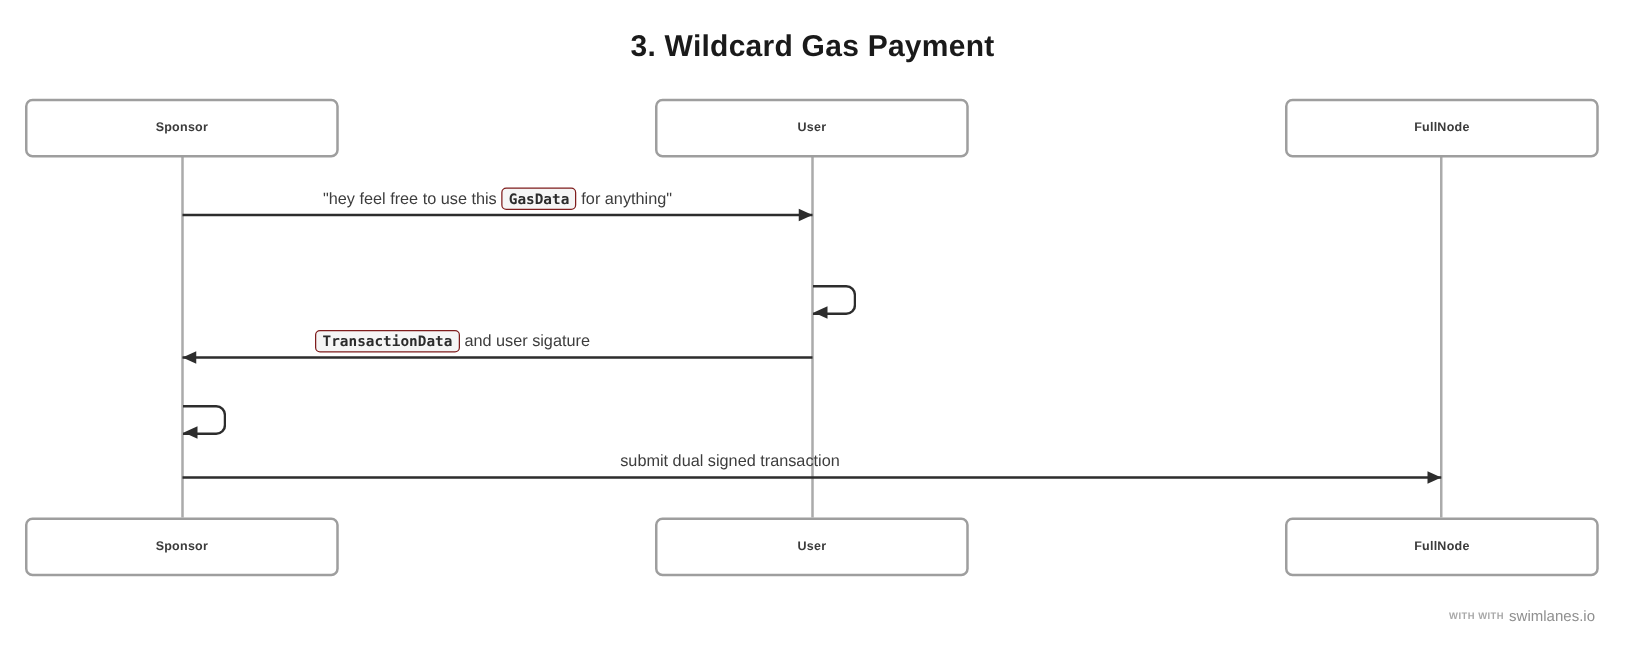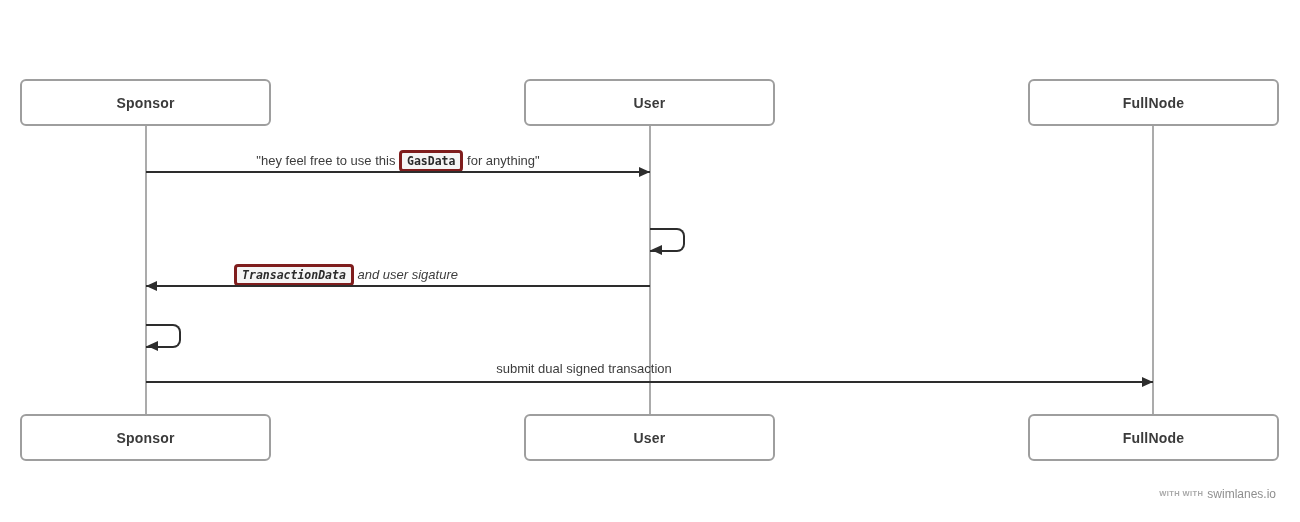--- a/index.html
+++ b/index.html
@@ -28,21 +28,21 @@
     height: 47px;
     background: #ffffff;
     border: 2px solid #9e9e9e;
     border-radius: 6px;
     display: flex;
     align-items: center;
     justify-content: center;
     z-index: 3;
   }
   .actor span {
-    font-size: 14px;
+    font-size: 10px;
     font-weight: bold;
     color: #3b3b3b;
     letter-spacing: 0.2px;
   }
   .actor.top    { top: 79px; }
   .actor.bottom { top: 414px; }
   .lifeline {
     position: absolute;
     top: 125px;
     width: 2px;
@@ -58,21 +58,21 @@
     line-height: 18px;
     z-index: 2;
   }
   .code {
     display: inline-block;
     font-family: "DejaVu Sans Mono", "Liberation Mono", monospace;
     font-size: 11.5px;
     font-weight: bold;
     color: #2b2b2b;
     background: #f5f5f5;
-    border: 3px solid #7f1d1d;
+    border: 1px solid #7f1d1d;
     border-radius: 4px;
     padding: 0 5px;
     line-height: 16px;
     white-space: nowrap;
     vertical-align: baseline;
   }
   .arrow-line {
     position: absolute;
     height: 2px;
     background: #2d2d2d;
@@ -121,20 +121,21 @@
   .watermark .brand {
     font-size: 12px;
     color: #8f8f8f;
   }
 </style>
 </head>
 <body>
 
 <div class="canvas">
 
+  <div class="title">3. Wildcard Gas Payment</div>
 
   <div class="lifeline" style="left:145px;"></div>
   <div class="lifeline" style="left:649px;"></div>
   <div class="lifeline" style="left:1152px;"></div>
 
   <div class="actor top" style="left:20px;">
     <span>Sponsor</span>
   </div>
   <div class="actor top" style="left:524px;">
     <span>User</span>
@@ -145,21 +146,21 @@
 
   <div class="msg-label" style="left:146px;top:150px;width:504px;">
     <span>"hey feel free to use this </span><span class="code">GasData</span><span> for anything"</span>
   </div>
   <div class="arrow-line" style="left:146px;top:171px;width:504px;"></div>
   <div class="head-right" style="left:639px;top:167px;"></div>
 
   <div class="self-loop" style="left:650px;top:228px;"></div>
   <div class="head-left" style="left:651px;top:245px;"></div>
 
-  <div class="msg-label" style="left:138px;top:264px;width:416px;font-style:italic;">
+  <div class="msg-label" style="left:154px;top:264px;width:416px;">
     <span class="code">TransactionData</span><span> and user sigature</span>
   </div>
   <div class="arrow-line" style="left:146px;top:285px;width:504px;"></div>
   <div class="head-left" style="left:146px;top:281px;"></div>
 
   <div class="self-loop" style="left:146px;top:324px;"></div>
   <div class="head-left" style="left:147px;top:341px;"></div>
 
   <div class="msg-label" style="left:146px;top:360px;width:876px;">
     <span>submit dual signed transaction</span>

